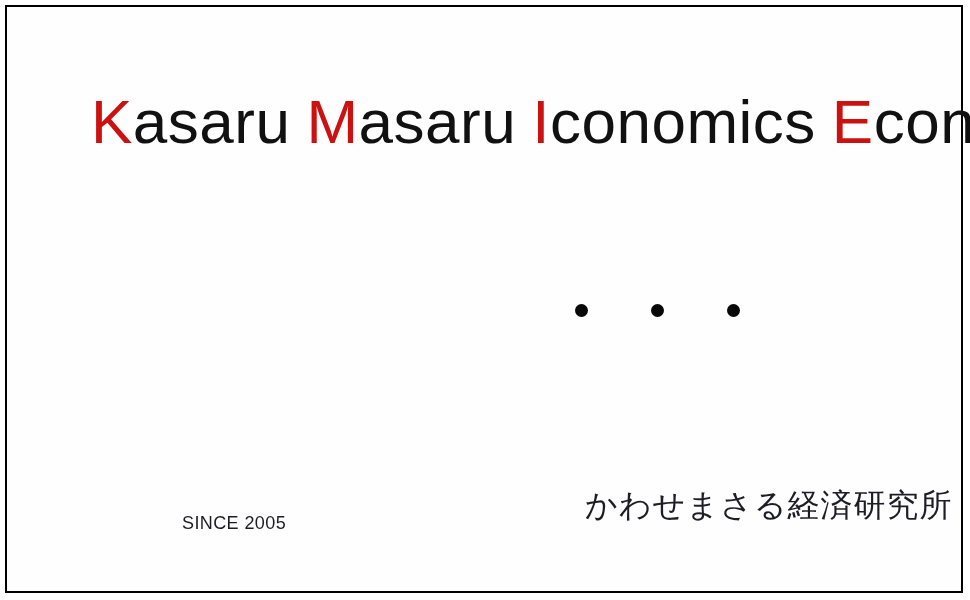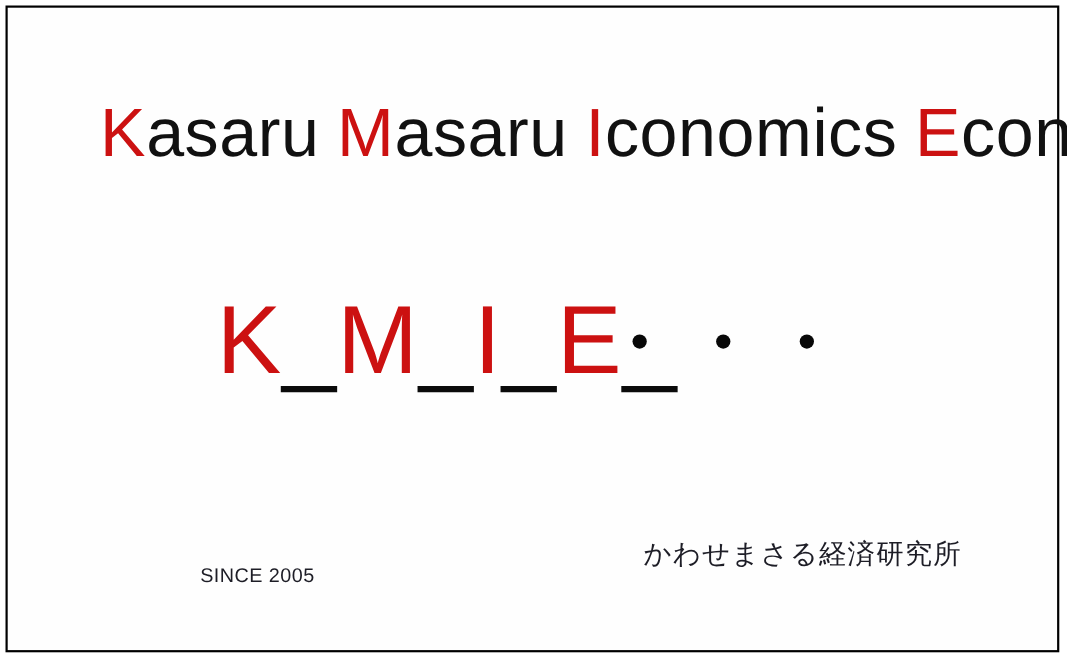--- a/index.html
+++ b/index.html
@@ -102,42 +102,39 @@
     line-height: 1;
     color: #1d1d26;
     letter-spacing: 0.4px;
     white-space: nowrap;
   }
 
   .jp-name {
     position: absolute;
     left: 578px;
     top: 485px;
-    font-size: 25px;
+    font-size: 32px;
     line-height: 1;
     color: #1d1d26;
     letter-spacing: 1px;
     white-space: nowrap;
-    font-family: Liberation Serif, serif;
+    font-family: Liberation Mono, monospace;
   }
 </style>
 </head>
 <body>
 
 <div class="card-outer">
   <div class="card-frame">
     <div class="card-inner">
 
       <div class="headline">
         <span><span class="cap">K</span><span>asaru</span></span><span class="word-gap"></span><span><span class="cap">M</span><span>asaru</span></span><span class="word-gap"></span><span><span class="cap">I</span><span>conomics</span></span><span class="word-gap"></span><span><span class="cap">E</span><span>conomics</span></span>
       </div>
 
-      <div class="mark">
-        <span class="ltr">K</span><span class="usc">_</span><span class="ltr">M</span><span class="usc">_</span><span class="ltr">I</span><span class="usc">_</span><span class="ltr">E</span><span class="usc">_</span>
-      </div>
 
       <div class="mark-dots">
         <span class="dot"></span>
         <span class="dot"></span>
         <span class="dot"></span>
       </div>
 
       <div class="since">SINCE 2005</div>
       <div class="jp-name">かわせまさる経済研究所</div>
 

